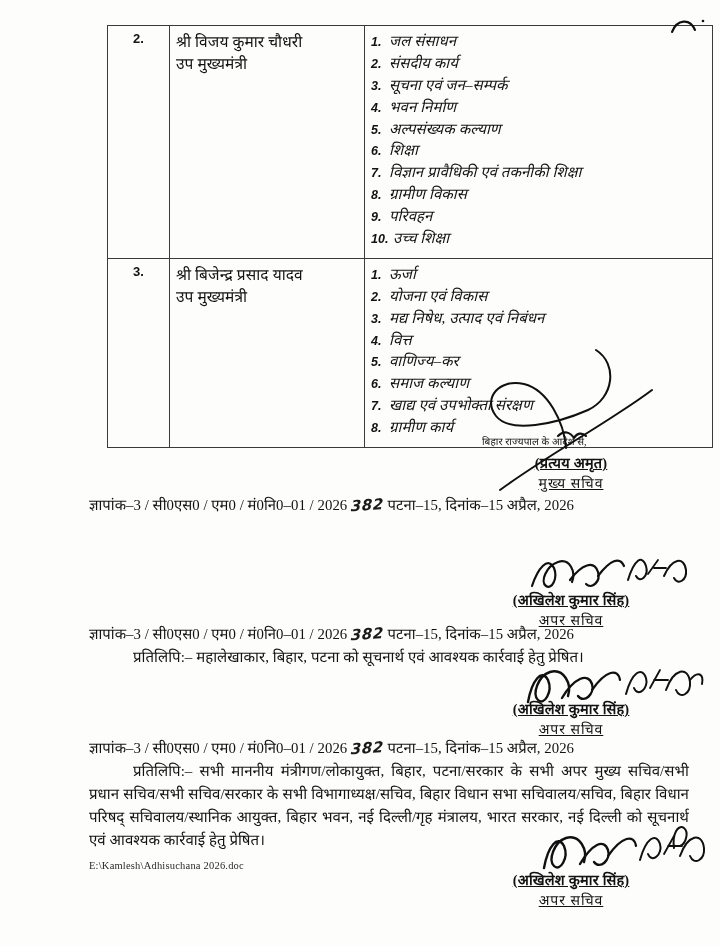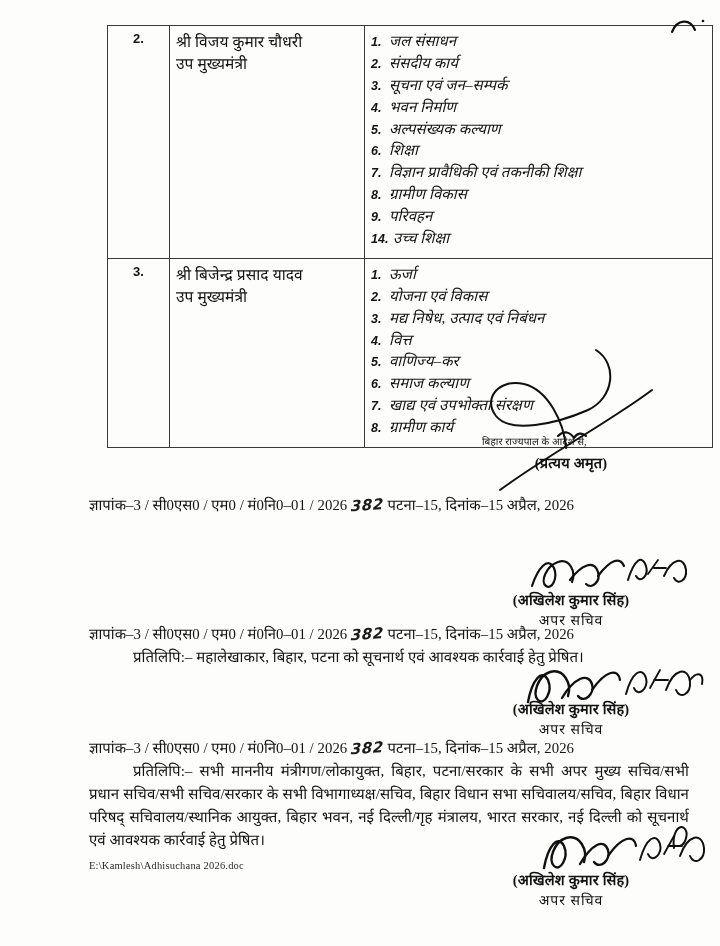--- a/index.html
+++ b/index.html
@@ -82,20 +82,21 @@
     letter-spacing: .1px;
     white-space: nowrap;
     margin-top: 36px;
   }
 
   
   .sig-block {
     position: absolute;
     text-align: center;
     width: 230px;
+    text-decoration: underline;
   }
   .sig-name {
     font-size: 14.5px;
     font-weight: 700;
     letter-spacing: .2px;
     white-space: nowrap;
   }
   .sig-desig {
     font-size: 14px;
     letter-spacing: 1px;
@@ -182,21 +183,21 @@
           <ul class="dept-list">
             <li><span class="dept-num">1.</span><span>जल संसाधन</span></li>
             <li><span class="dept-num">2.</span><span>संसदीय कार्य</span></li>
             <li><span class="dept-num">3.</span><span>सूचना एवं जन–सम्पर्क</span></li>
             <li><span class="dept-num">4.</span><span>भवन निर्माण</span></li>
             <li><span class="dept-num">5.</span><span>अल्पसंख्यक कल्याण</span></li>
             <li><span class="dept-num">6.</span><span>शिक्षा</span></li>
             <li><span class="dept-num">7.</span><span>विज्ञान प्रावैधिकी एवं तकनीकी शिक्षा</span></li>
             <li><span class="dept-num">8.</span><span>ग्रामीण विकास</span></li>
             <li><span class="dept-num">9.</span><span>परिवहन</span></li>
-            <li><span class="dept-num wide">14.</span><span>उच्च शिक्षा</span></li>
+            <li><span class="dept-num wide">10.</span><span>उच्च शिक्षा</span></li>
           </ul>
         </td>
       </tr>
       <tr>
         <td class="col-sn">
           <div class="sn-text">3.</div>
         </td>
         <td class="col-name">
           <div class="name-line">श्री बिजेन्द्र प्रसाद यादव</div>
           <div class="name-line">उप मुख्यमंत्री</div>
@@ -214,20 +215,21 @@
           </ul>
         </td>
       </tr>
     </tbody>
   </table>
 
   <div class="order-by">बिहार राज्यपाल के आदेश से,</div>
 
   <div class="sig-block" id="sig-cs">
     <div class="sig-name">(प्रत्यय अमृत)</div>
+    <div class="sig-desig">मुख्य सचिव</div>
   </div>
 
   <div class="memo" id="memo-1">
     <div class="memo-line">
       <span>ज्ञापांक–3 / सी0एस0 / एम0 / मं0नि0–01 / 2026</span>
       <span class="hw-num">382</span>
       <span>पटना–15, दिनांक–15 अप्रैल, 2026</span>
     </div>
   </div>
 

